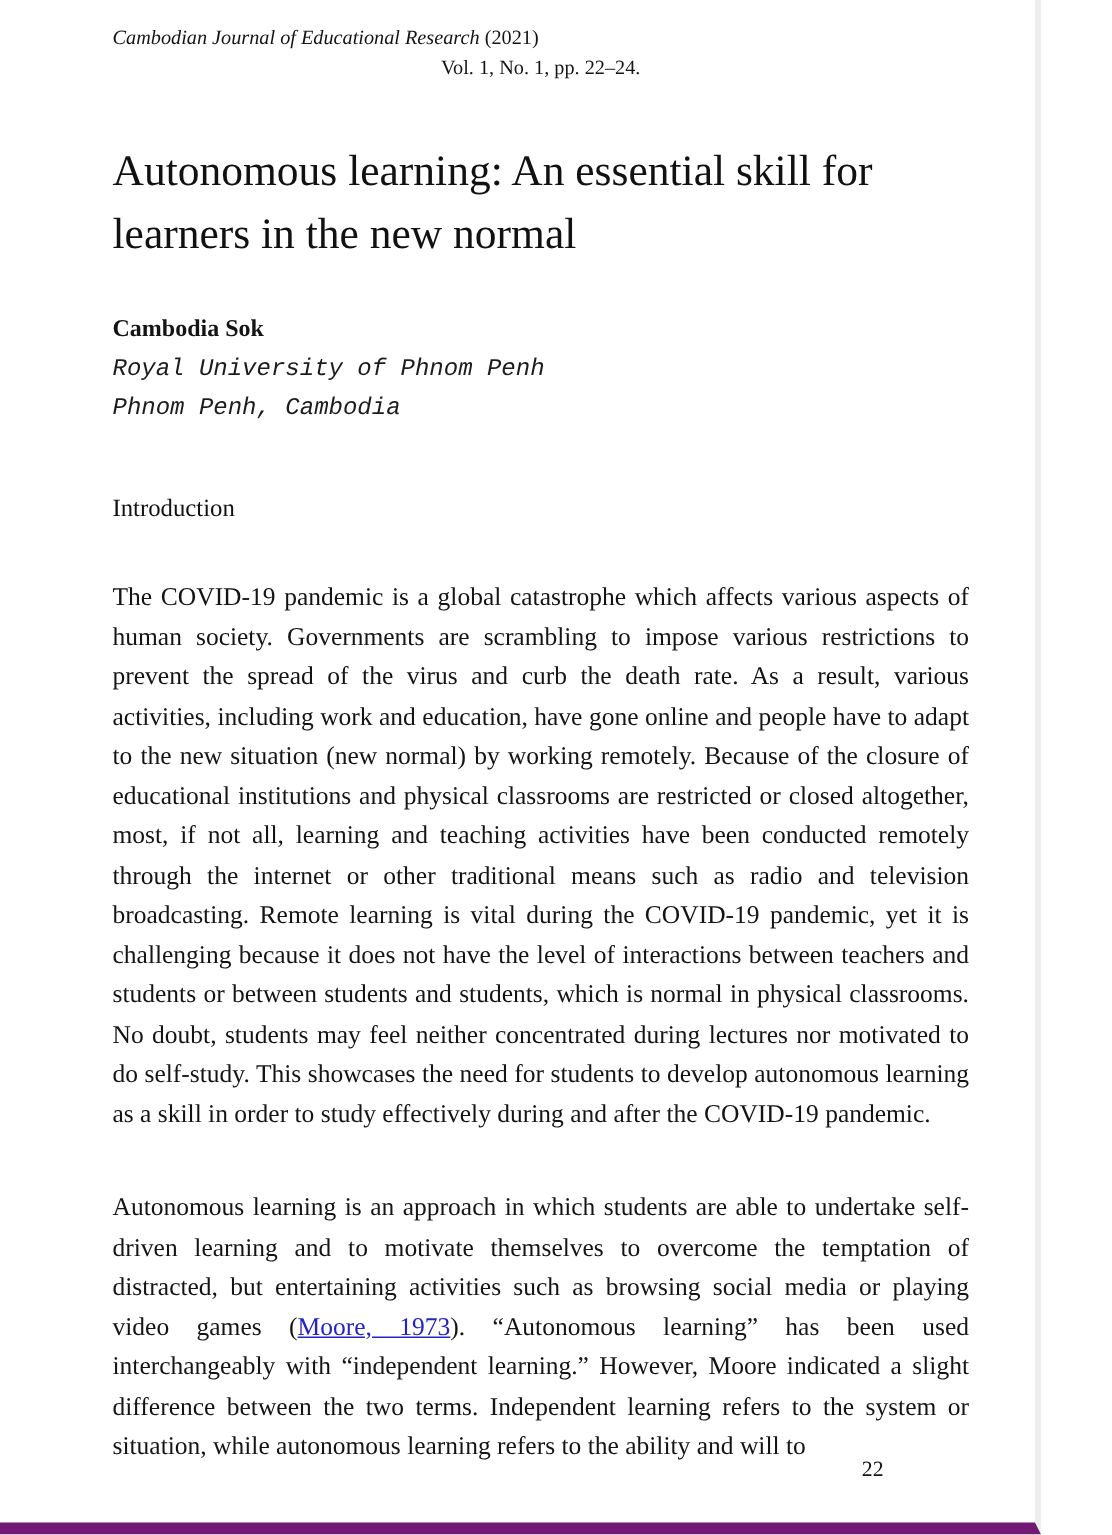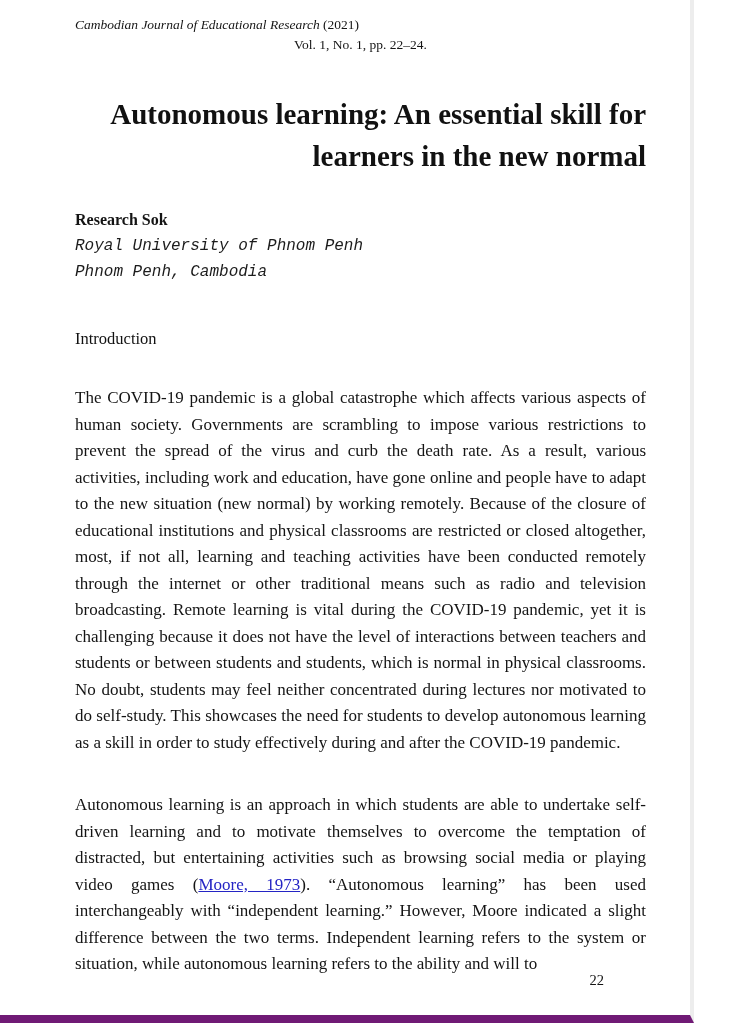--- a/index.html
+++ b/index.html
@@ -32,23 +32,22 @@
   .journal-name { font-style: italic; }
   .vol-line {
     font-size: 13.5px;
     line-height: 20px;
     text-align: center;
   }
   .article-title {
     margin: 38px 0 0 0;
     font-size: 29px;
     line-height: 42px;
-    font-weight: bold;
+    font-weight: normal;
     color: #111111;
-    text-align: right;
   }
   .author-block {
     margin-top: 30px;
     font-size: 16px;
     line-height: 26px;
   }
   .author-name { font-weight: bold; }
   .author-affiliation, .author-location { font-style: italic; color: #1c1c1c; font-family: Liberation Mono, monospace; }
   .section-heading {
     margin: 44px 0 0 0;
@@ -64,39 +63,39 @@
     text-align: justify;
     color: #141414;
   }
   .ref-link {
     color: #2424c4;
     text-decoration: underline;
     cursor: pointer;
   }
   .page-number {
     position: absolute;
-    right: 86px;
+    right: 101px;
     bottom: 26px;
     font-size: 14.5px;
     color: #141414;
   }
 </style>
 </head>
 <body>
 
 <div class="page">
 
   <div class="journal-line"><span class="journal-name">Cambodian Journal of Educational Research</span> <span>(2021)</span></div>
 
   <div class="vol-line">Vol. 1, No. 1, pp. 22–24.</div>
 
   <h1 class="article-title">Autonomous learning: An essential skill for learners in the new normal</h1>
 
   <div class="author-block">
-    <div class="author-name">Research Sok</div>
+    <div class="author-name">Cambodia Sok</div>
     <div class="author-affiliation">Royal University of Phnom Penh</div>
     <div class="author-location">Phnom Penh, Cambodia</div>
   </div>
 
   <h2 class="section-heading">Introduction</h2>
 
   <p class="body-paragraph">The COVID-19 pandemic is a global catastrophe which affects various aspects of human society. Governments are scrambling to impose various restrictions to prevent the spread of the virus and curb the death rate. As a result, various activities, including work and education, have gone online and people have to adapt to the new situation (new normal) by working remotely. Because of the closure of educational institutions and physical classrooms are restricted or closed altogether, most, if not all, learning and teaching activities have been conducted remotely through the internet or other traditional means such as radio and television broadcasting. Remote learning is vital during the COVID-19 pandemic, yet it is challenging because it does not have the level of interactions between teachers and students or between students and students, which is normal in physical classrooms. No doubt, students may feel neither concentrated during lectures nor motivated to do self-study. This showcases the need for students to develop autonomous learning as a skill in order to study effectively during and after the COVID-19 pandemic.</p>
 
 
   <p class="body-paragraph"><span>Autonomous learning is an approach in which students are able to undertake self-driven learning and to motivate themselves to overcome the temptation of distracted, but entertaining activities such as browsing social media or playing video games (</span><a class="ref-link">Moore, 1973</a><span>). “Autonomous learning” has been used interchangeably with “independent learning.” However, Moore indicated a slight difference between the two terms. Independent learning refers to the system or situation, while autonomous learning refers to the ability and will to</span></p>

